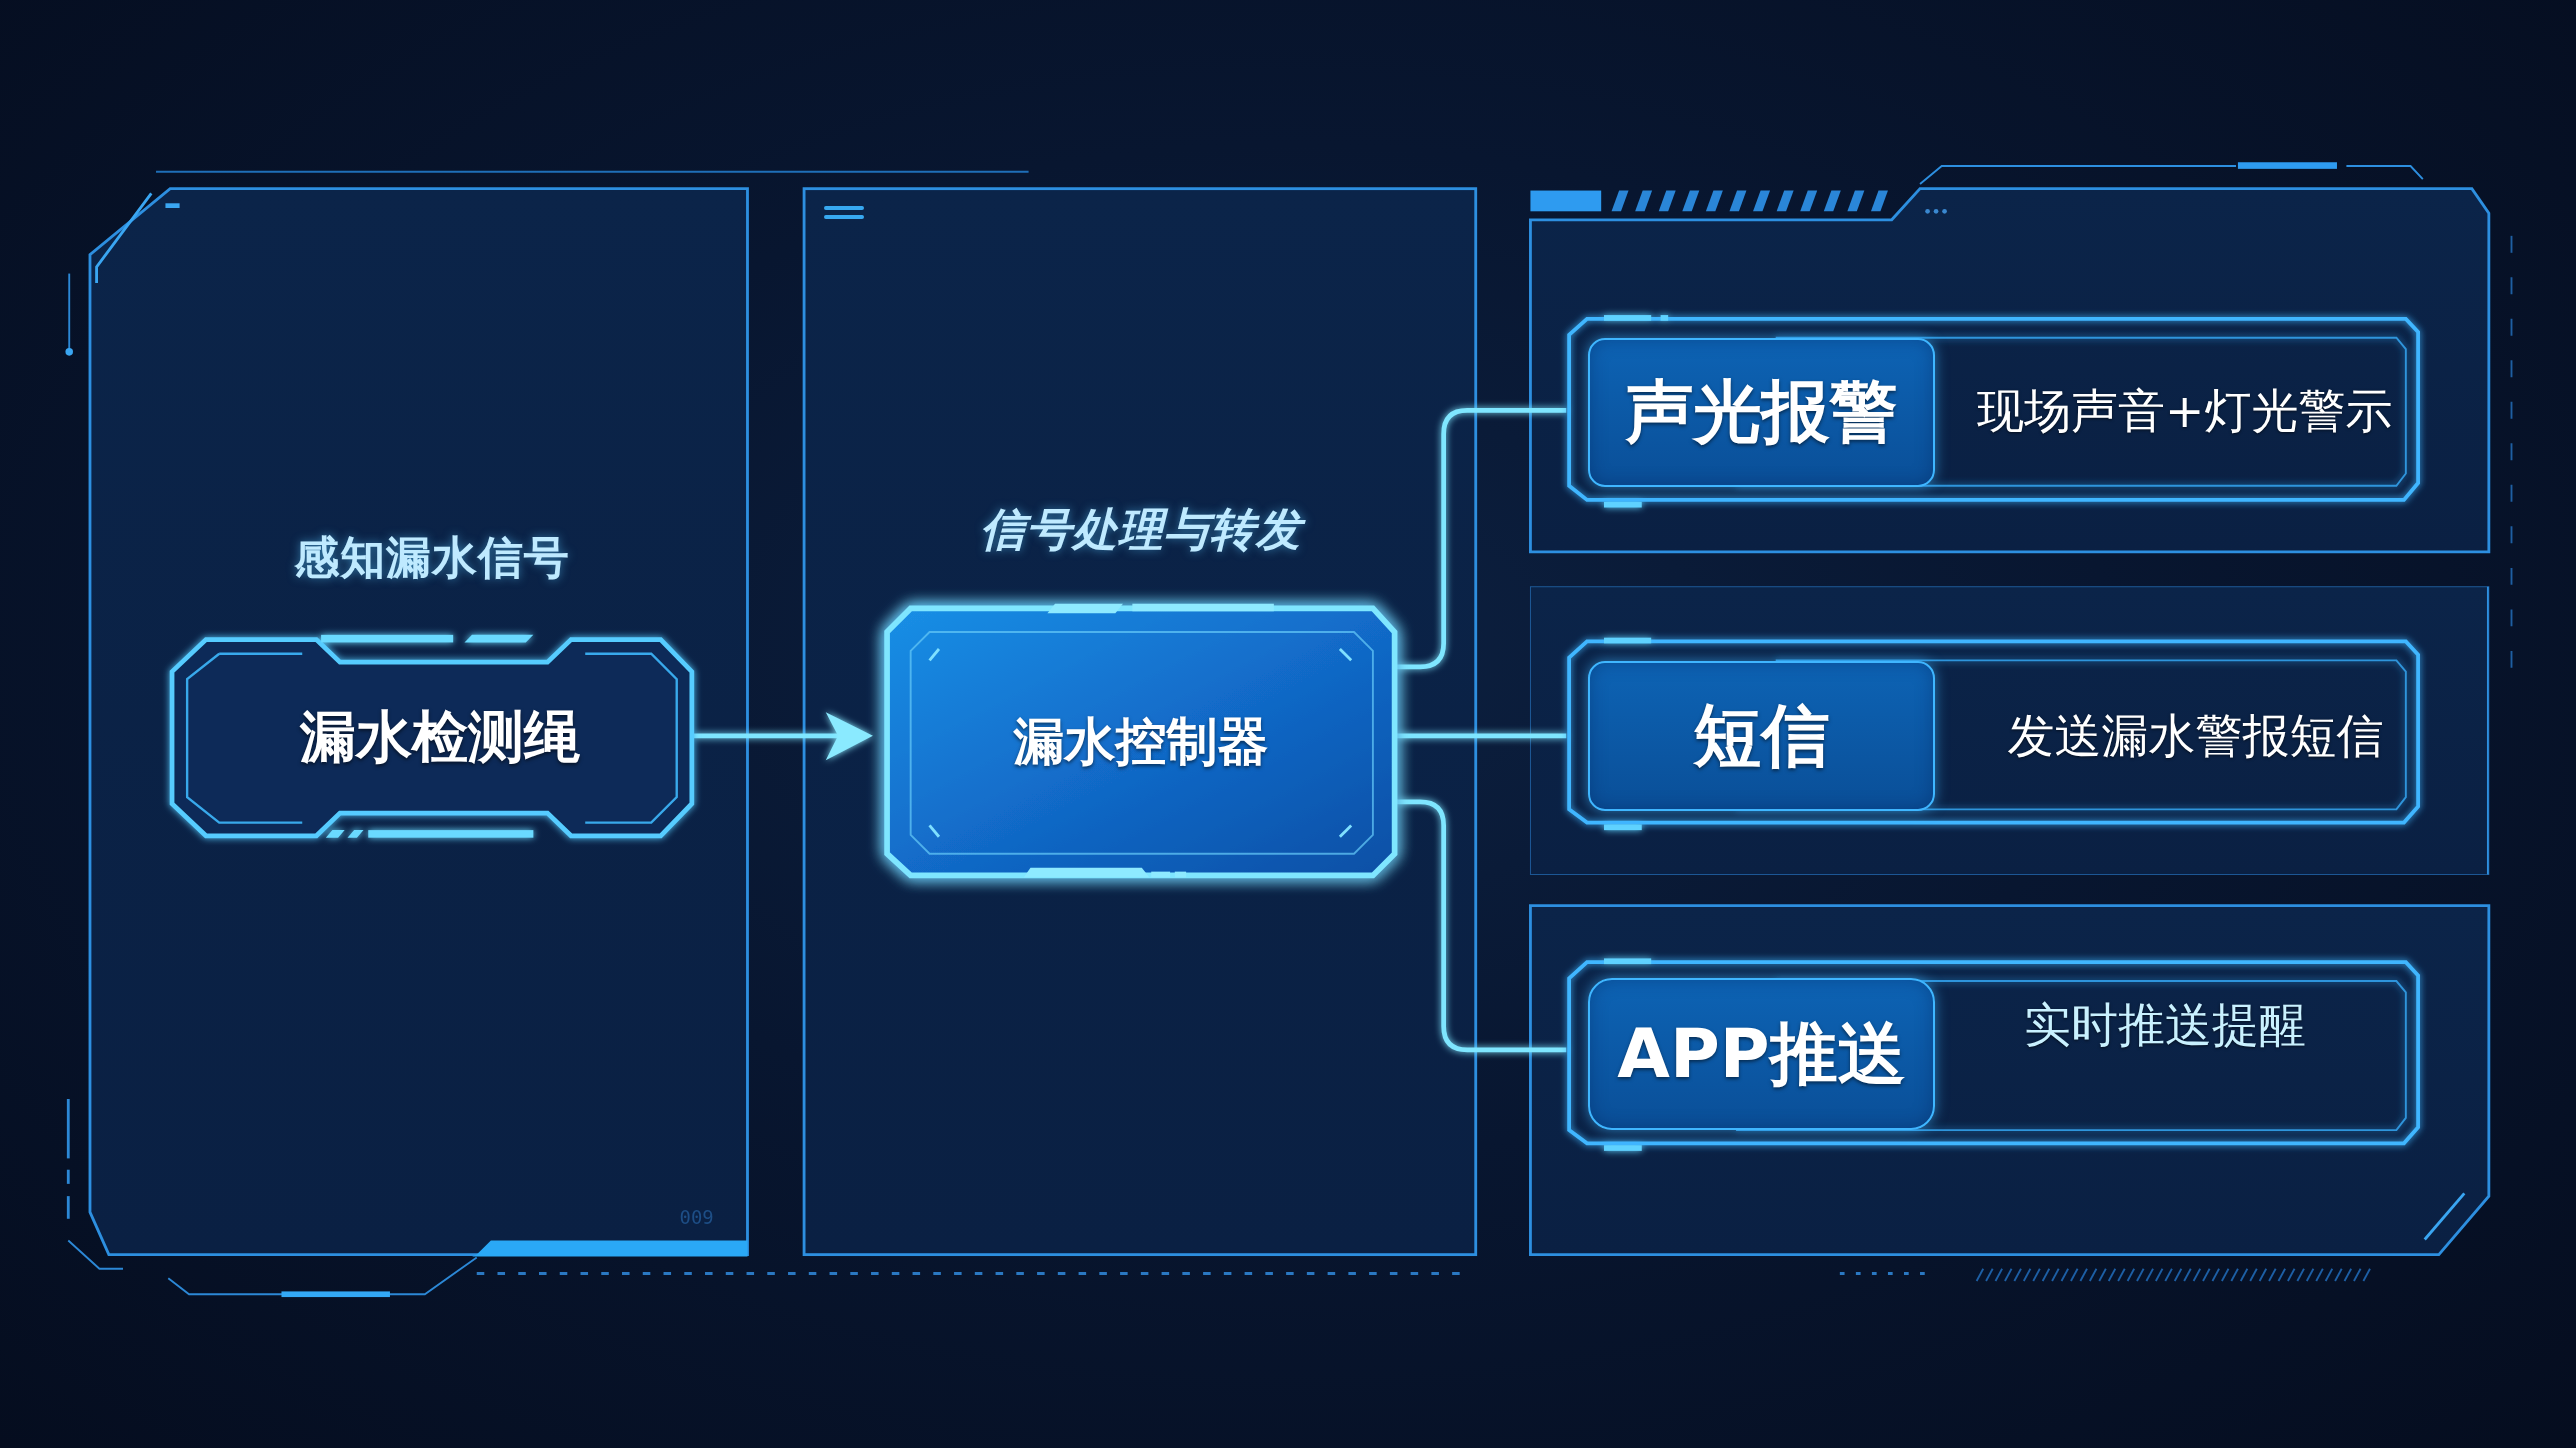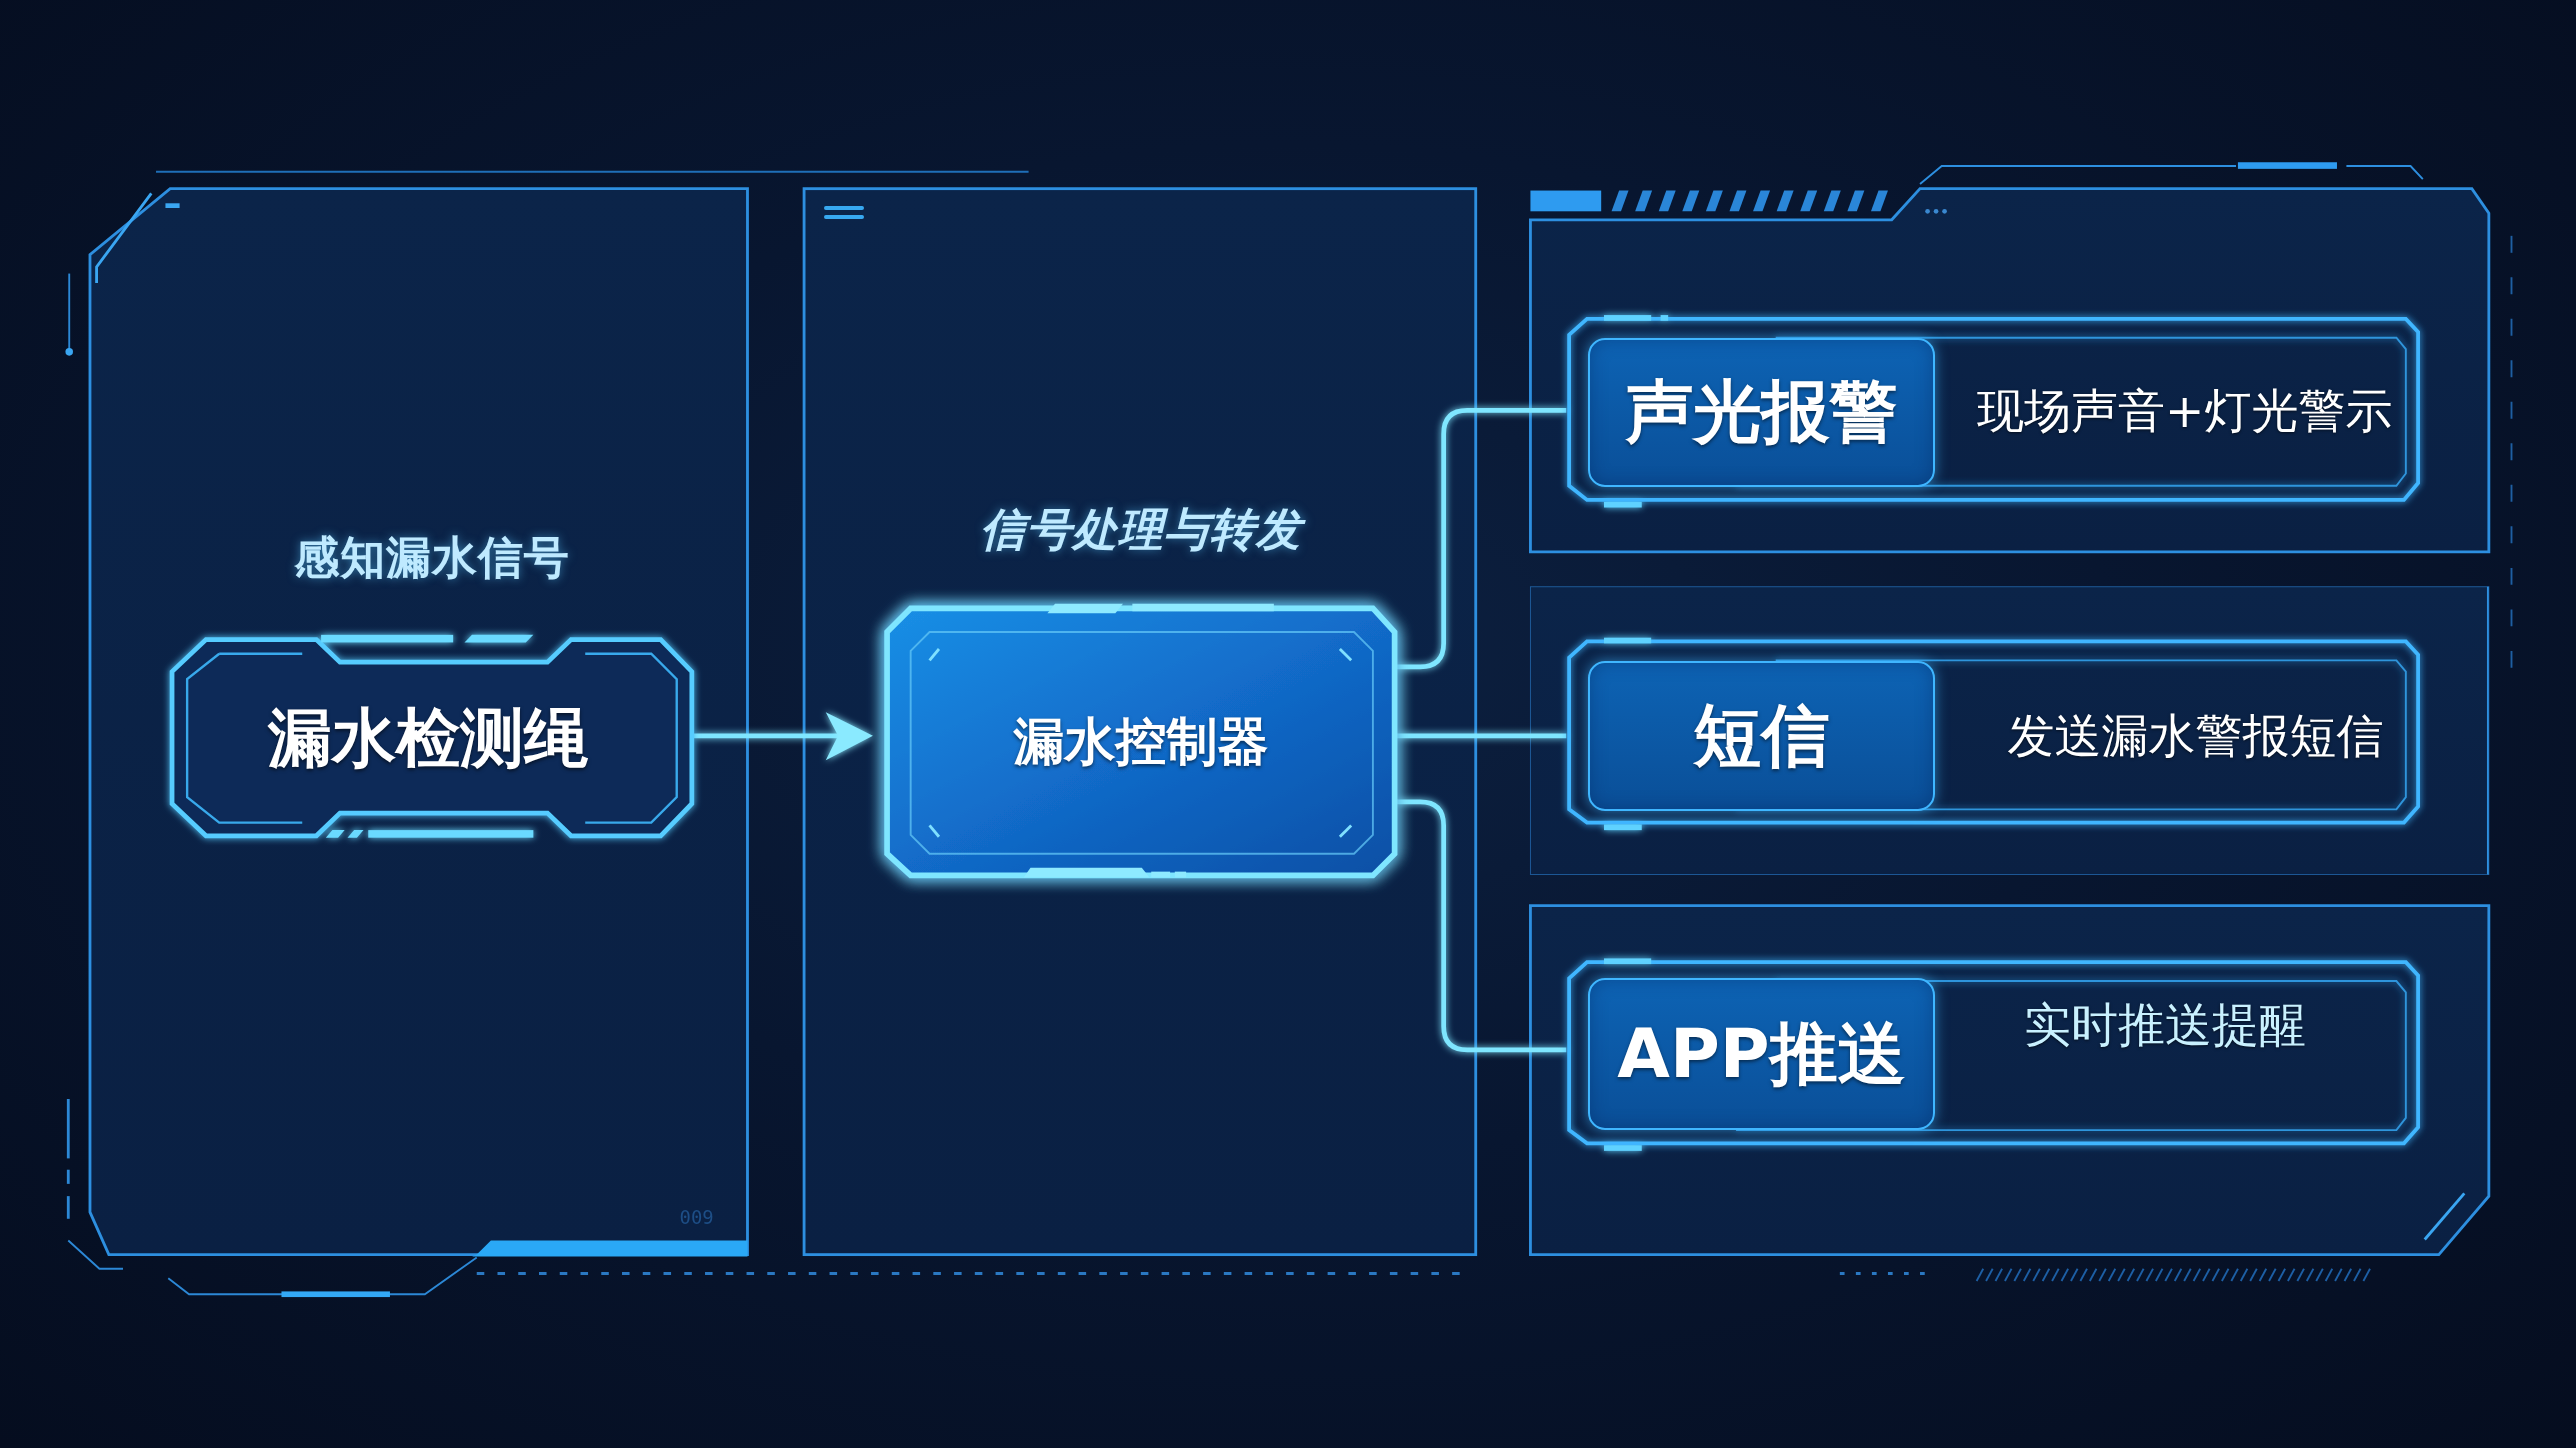--- a/index.html
+++ b/index.html
@@ -227,34 +227,34 @@
     <rect x="1700" y="1214" width="40" height="6" fill="#5fd2ff"></rect>
   </g>
 </svg>
 
 <div class="hamburger">
   <span></span>
     <span></span>
 </div>
 
 <div class="section-label" style="left:170px; top:528px; width:524px;">感知漏水信号</div>
-<div class="node-text" style="left:168px; top:640px; width:520px; height:196px; font-size:64px;">漏水检测绳</div>
+<div class="node-text" style="left:180px; top:640px; width:520px; height:196px; font-size:56px;">漏水检测绳</div>
 
 <div class="section-label" style="left:887px; top:500px; width:508px;font-style:italic;">信号处理与转发</div>
 <div class="node-text" style="left:887px; top:609px; width:508px; height:267px; font-size:51px;">漏水控制器</div>
 
 <div>
   <div class="card-title" style="left:1588px; top:338px; width:343px; height:145px;">声光报警</div>
   <div class="card-desc" style="left:1977px; top:381px; width:425px;">现场声音+灯光警示</div>
 </div>
 
 <div>
   <div class="card-title" style="left:1588px; top:661px; width:343px; height:146px;">短信</div>
   <div class="card-desc" style="left:1983px; top:706px; width:425px;text-align:center;">发送漏水警报短信</div>
 </div>
 
 <div>
-  <div class="card-title" style="left:1588px; top:978px; width:343px; height:148px;">APP推送</div>
+  <div class="card-title" style="left:1588px; top:978px; width:343px; height:148px;border-radius:24px;">APP推送</div>
   <div class="card-desc two" style="left:2024px; top:995px; width:359px;">
     <div class="line2">实时推送提醒</div>
   </div>
 </div>
 
 
 </body></html>

